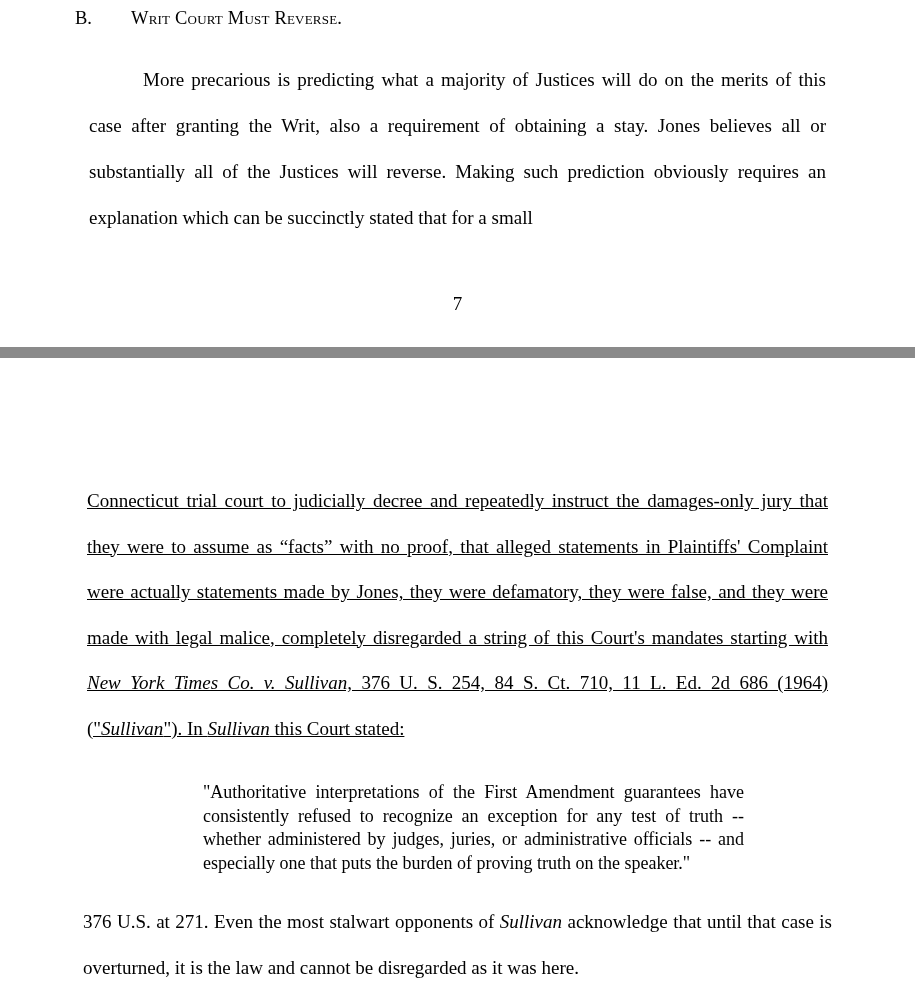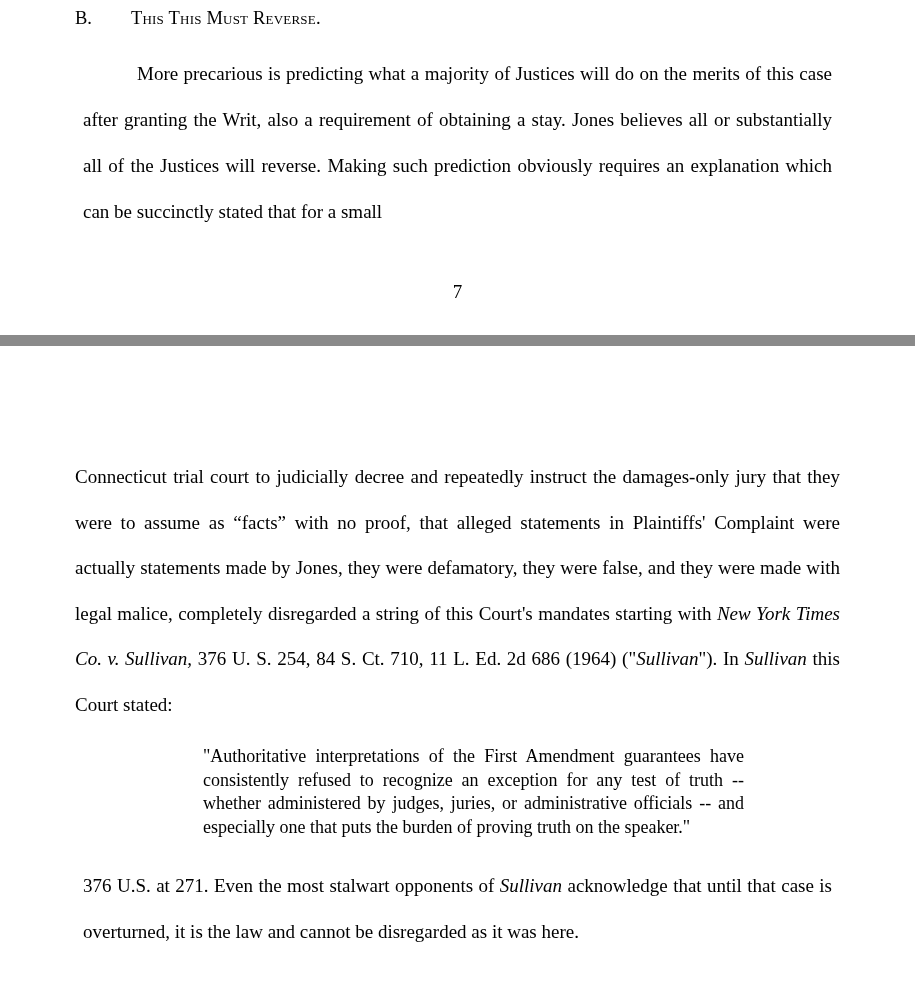--- a/index.html
+++ b/index.html
@@ -34,30 +34,31 @@
   }
   .heading-text {
     font-variant: small-caps;
     letter-spacing: 0.2px;
   }
   .body-par {
     font-size: 19px;
     line-height: 46px;
     text-align: justify;
     text-indent: 54px;
-    margin: 8px;
+    margin: 14px;
     padding-top: 14px;
     font-family: Liberation Serif, serif;
   }
   .body-par-noindent {
     font-size: 19px;
     line-height: 45.5px;
     text-align: justify;
     text-indent: 0;
-    margin: 0;
+    margin: 12px;
+    text-decoration: underline;
   }
   .page-number {
     text-align: center;
     font-size: 19px;
     padding-top: 38px;
   }
   .page-gap {
     height: 32px;
     background: #ffffff;
   }
@@ -89,21 +90,21 @@
   i { font-style: italic; }
 </style>
 </head>
 <body>
 
 <div class="page">
   <div class="page-top">
 
     <div class="heading-row">
       <span class="heading-label">B.</span>
-      <span class="heading-text">This This Must Reverse.</span>
+      <span class="heading-text">Writ Court Must Reverse.</span>
     </div>
 
     <p class="body-par">More precarious is predicting what a majority of Justices will do on the merits of this case after granting the Writ, also a requirement of obtaining a stay. Jones believes all or substantially all of the Justices will reverse. Making such prediction obviously requires an explanation which can be succinctly stated that for a small</p>
 
     <div class="page-number">7</div>
   </div>
   <div class="page-gap"></div>
 </div>
 
 <div class="page-divider"></div>

